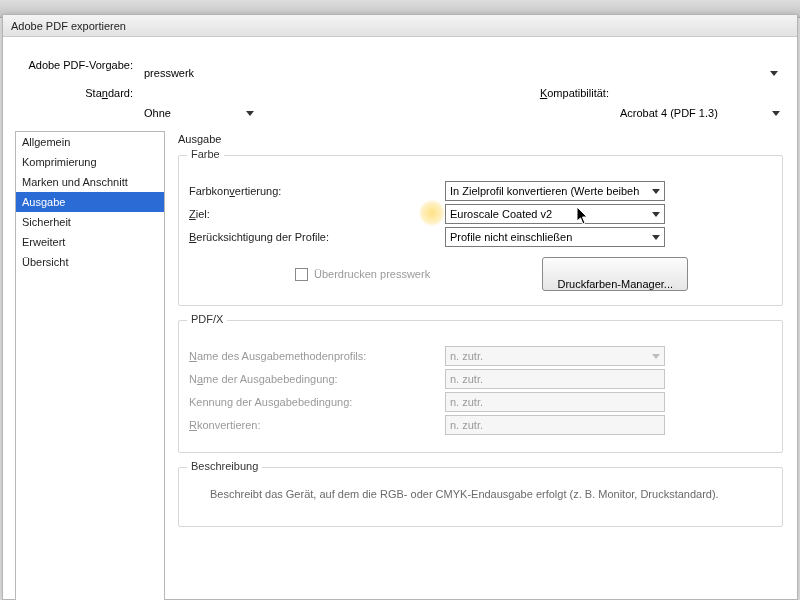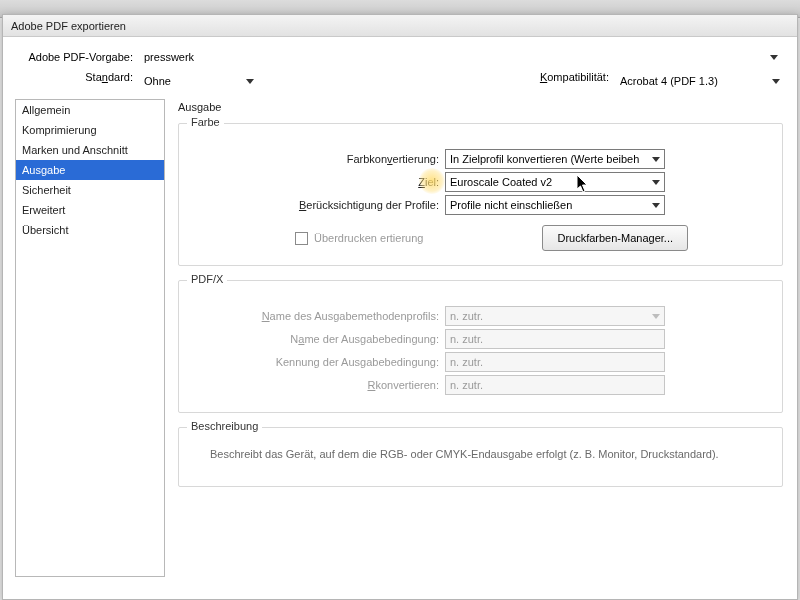--- a/index.html
+++ b/index.html
@@ -15,46 +15,46 @@
     background: linear-gradient(#f4f4f4,#e2e2e2); border-bottom: 1px solid #c9c9c9;
     color: #222;
   }
   .toprow { padding: 10px 12px 2px 12px; display: flex; align-items: center; }
   .toprow label { display: inline-block; text-align: right; margin-right: 6px; }
   .toprow .lbl1 { width: 118px; }
   .row2 { padding: 2px 12px 8px 12px; display: flex; align-items: flex-start; }
   .row2 .lbl2 { width: 118px; text-align: right; margin-right: 6px; }
   .row2 .spacer { flex: 1; }
   .row2 .lbl3 { margin-right: 6px; }
-  .dd { position: relative; display: inline-block; height: 20px; line-height: 18px; border: 1px solid #fff; padding: 0 18px 0 4px; background:#fff; }
+  .dd { position: relative; display: inline-block; height: 20px; line-height: 18px; border: 1px solid #fff; padding: 0 18px 0 4px; background:#fff;margin-top:16px; }
   .dd.wide { width: 644px; }
   .dd.small { width: 120px; }
   .dd.med { width: 170px; }
   .dd .arrow { position: absolute; right: 4px; top: 7px; width: 0; height: 0; border-left: 4px solid transparent; border-right: 4px solid transparent; border-top: 5px solid #333; }
   .dd.flat { border: 1px solid transparent; }
   .body { display: flex; padding: 0 12px 12px 12px; gap: 11px; height: 490px; }
   .sidebar { width: 150px; border: 1px solid #b8b8b8; background: #fff; }
   .sidebar .item { padding: 4px 6px; cursor: default; color: #222; }
   .sidebar .item.selected { background: #2a6bd6; color: #fff; }
   .main { flex: 1; display: flex; flex-direction: column; }
   .panel-title { font-size: 11px; margin: 2px 0 10px 2px; color: #222; }
   .group { border: 1px solid #d8d8d8; border-radius: 2px; margin: 0 2px 14px 2px; padding: 22px 10px 14px 10px; position: relative; }
   .group .legend { position: absolute; top: -8px; left: 8px; background: #fff; padding: 0 4px; color: #333; }
   .field-row { display: flex; align-items: center; margin: 3px 0; }
-  .field-row .flabel { width: 250px; text-align: right; margin-right: 6px; color: #222; }
+  .field-row .flabel { width: 250px; margin-right: 6px; color: #222; }
   .field-row .flabel.dis { color: #9a9a9a; }
   .select { position: relative; width: 220px; height: 20px; border: 1px solid #7a7a7a; background: #fff; padding: 0 18px 0 4px; line-height: 18px; }
   .select .arrow { position: absolute; right: 4px; top: 7px; width: 0; height: 0; border-left: 4px solid transparent; border-right: 4px solid transparent; border-top: 5px solid #333; }
   .select.dis { border-color: #c6c6c6; color: #9a9a9a; background: #f6f6f6; }
   .select.dis .arrow { border-top-color: #bdbdbd; }
   .select.textonly { border-color: #c6c6c6; color: #9a9a9a; background: #f6f6f6; }
   .ck-row { display: flex; align-items: center; margin-top: 10px; }
   .ck-row .sp { width: 106px; }
   .chk { width: 13px; height: 13px; border: 1px solid #8a8a8a; background: #fff; margin-right: 6px; }
-  .btn { height: 26px; line-height: 20px; padding: 0 14px; border: 1px solid #8a8a8a; background: linear-gradient(#fcfcfc,#e6e6e6); border-radius: 3px; }
+  .btn { height: 16px; line-height: 20px; padding: 16px 14px; border: 1px solid #8a8a8a; background: linear-gradient(#fcfcfc,#e6e6e6); border-radius: 3px; }
   .desc-text { color: #6a6a6a; padding: 2px 4px; }
   .highlight { position: absolute; width: 26px; height: 26px; border-radius: 50%; background: radial-gradient(circle, rgba(255,220,110,0.85) 0%, rgba(255,220,110,0.4) 55%, rgba(255,220,110,0) 75%); pointer-events: none; }
   .cursor { position: absolute; width: 12px; height: 18px; pointer-events: none; }
   .cursor svg { width: 12px; height: 18px; }
   .ul { text-decoration: underline; }
 </style>
 </head>
 <body>
 
 <div class="backdrop"></div>
@@ -127,21 +127,21 @@
           <div class="flabel"><span class="ul">B</span><span>erücksichtigung der Profile:</span></div>
           <div class="select">
             <span>Profile nicht einschließen</span>
             <span class="arrow"></span>
           </div>
         </div>
 
         <div class="ck-row">
           <div class="sp"></div>
           <div class="chk"></div>
-          <span style="color:#9a9a9a;">Überdrucken ertierung</span>
+          <span style="color:#9a9a9a;">Überdrucken presswerk</span>
           <div style="flex:1"></div>
           <button class="btn">Druckfarben-Manager...</button>
           <div style="width:84px;"></div>
         </div>
       </div>
 
       <div class="group">
         <div class="legend">PDF/X</div>
 
         <div class="field-row">

